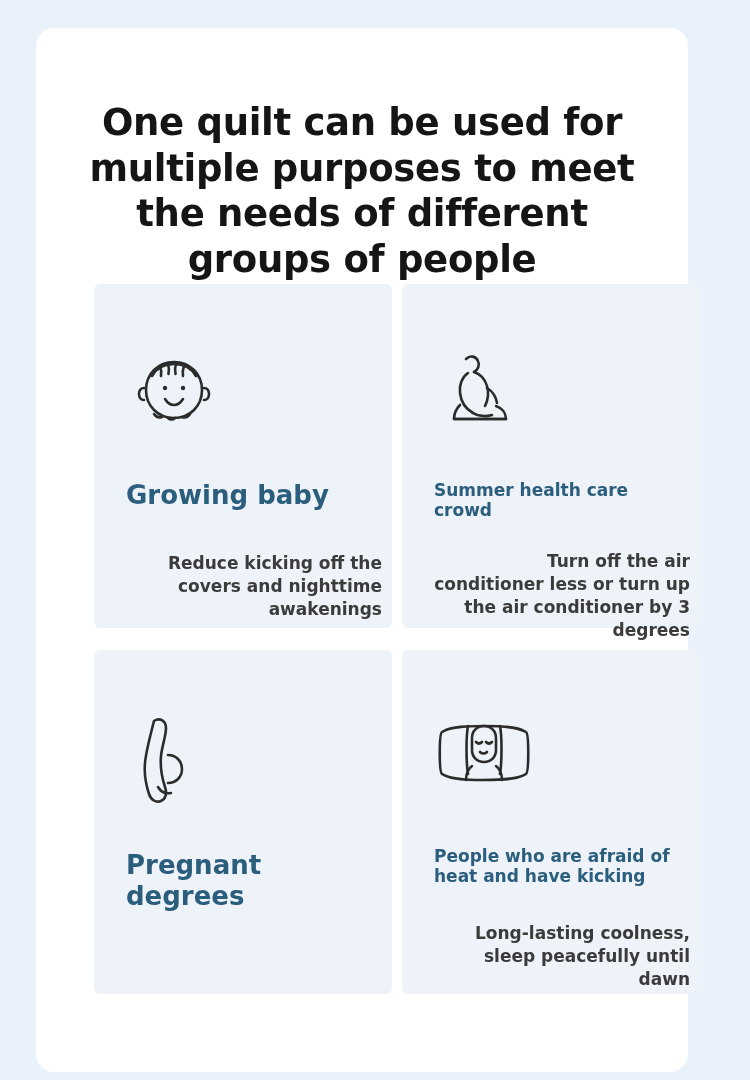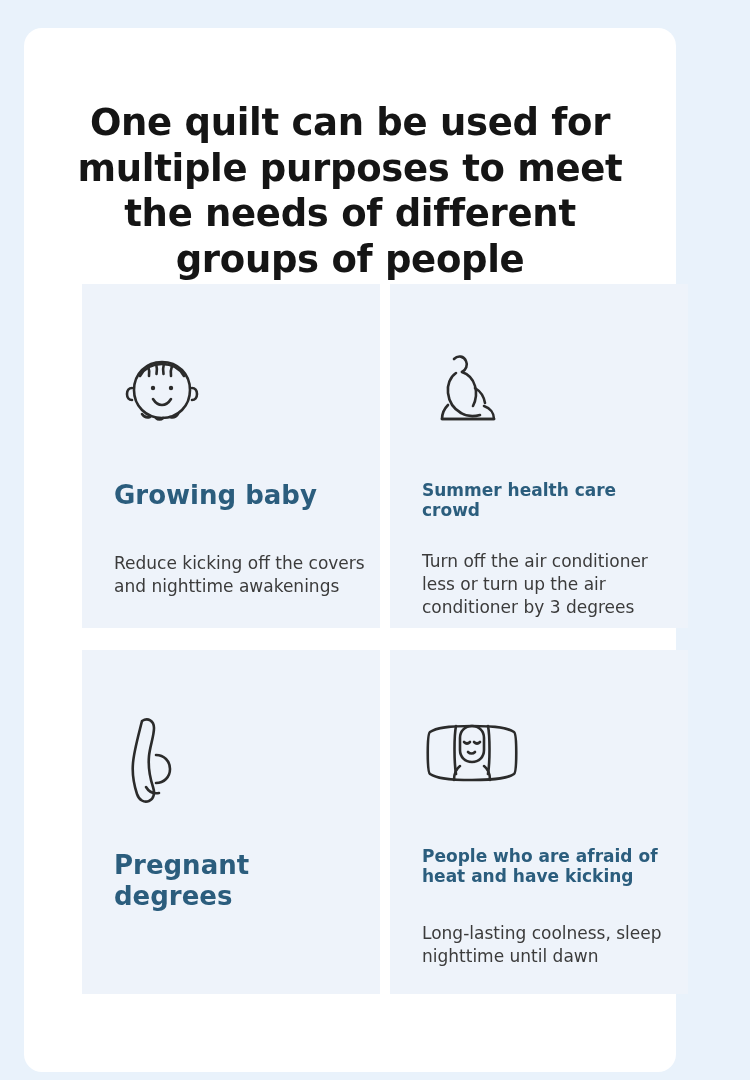--- a/index.html
+++ b/index.html
@@ -8,21 +8,21 @@
   }
   body {
     width: 750px;
     height: 1080px;
     background: #e9f2fb;
     font-family: "DejaVu Sans", sans-serif;
     overflow: hidden;
   }
   .page {
     position: absolute;
-    left: 24px;
+    left: 36px;
     top: 28px;
     width: 652px;
     height: 1044px;
     background: #ffffff;
     border-radius: 18px;
   }
   .headline {
     margin: 0;
     padding: 72px 28px 0 28px;
     text-align: center;
@@ -37,21 +37,21 @@
     left: 58px;
     top: 256px;
     width: 606px;
     display: grid;
     grid-template-columns: 298px 298px;
     grid-template-rows: 344px 344px;
     gap: 22px 10px;
   }
   .card {
     background: #eef3fa;
-    border-radius: 0;
+    border-radius: 6px;
     position: relative;
     padding: 0;
     box-sizing: border-box;
   }
   .card-icon {
     position: absolute;
     left: 30px;
     top: 56px;
     width: 110px;
     height: 100px;
@@ -73,23 +73,24 @@
   }
   .title-sm {
     font-size: 17px;
   }
   .card-desc {
     position: absolute;
     left: 32px;
     right: 10px;
     top: 268px;
     color: #3b3b3b;
-    font-weight: 400;
+    font-weight: 700;
     font-size: 17px;
     line-height: 1.35;
+    text-align: right;
   }
   .card.r2 .card-title {
     top: 200px;
   }
   .card.r2 .card-desc {
     top: 272px;
   }
   .card#card-2 .card-desc { top: 266px; }
   .card#card-4 .card-title { top: 196px; }
   .card#card-4 .card-desc { top: 272px; }
@@ -153,17 +154,17 @@
         <svg width="104" height="88" viewBox="0 0 104 88" fill="none" stroke="#2b2b2b" stroke-width="2.6" stroke-linecap="round" stroke-linejoin="round">
           <path d="M10 20c6-4 16-6 42-6s36 2 42 6c3 2 3 40 0 42-6 4-16 6-42 6s-36-2-42-6c-3-2-3-40 0-42z"></path>
           <path d="M36 14c-2 10-2 36 0 48M68 14c2 10 2 36 0 48"></path>
           <path d="M40 26c0-7 5-12 12-12s12 5 12 12v12c0 7-5 12-12 12s-12-5-12-12V26z"></path>
           <path d="M44 30c2 2 4 2 6 0M54 30c2 2 4 2 6 0"></path>
           <path d="M48 40c2 2 5 2 7 0"></path>
           <path d="M40 54c-4 3-6 8-6 14M64 54c4 3 6 8 6 14"></path>
         </svg>
       </div>
       <div class="card-title title-sm">People who are afraid of heat and have kicking</div>
-      <div class="card-desc">Long-lasting coolness, sleep nighttime until dawn</div>
+      <div class="card-desc">Long-lasting coolness, sleep peacefully until dawn</div>
     </div>
 
   </div>
 </div>
 
 </body></html>

